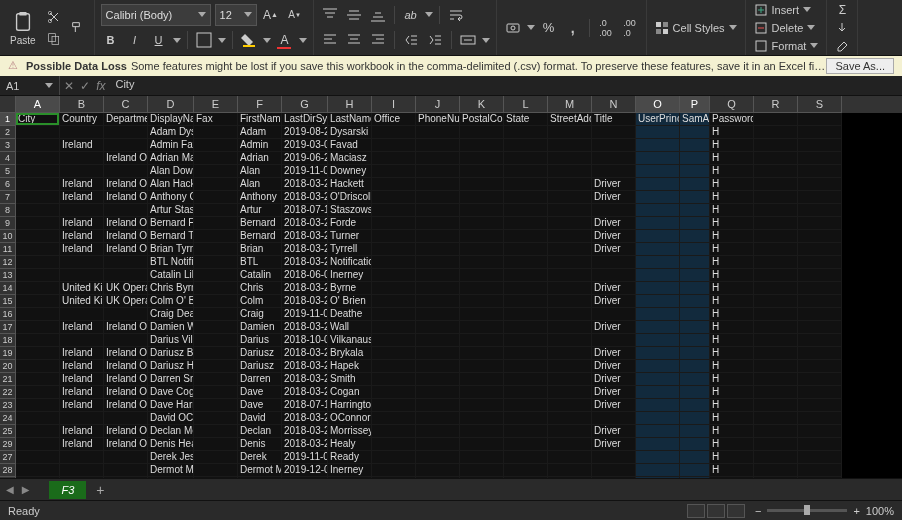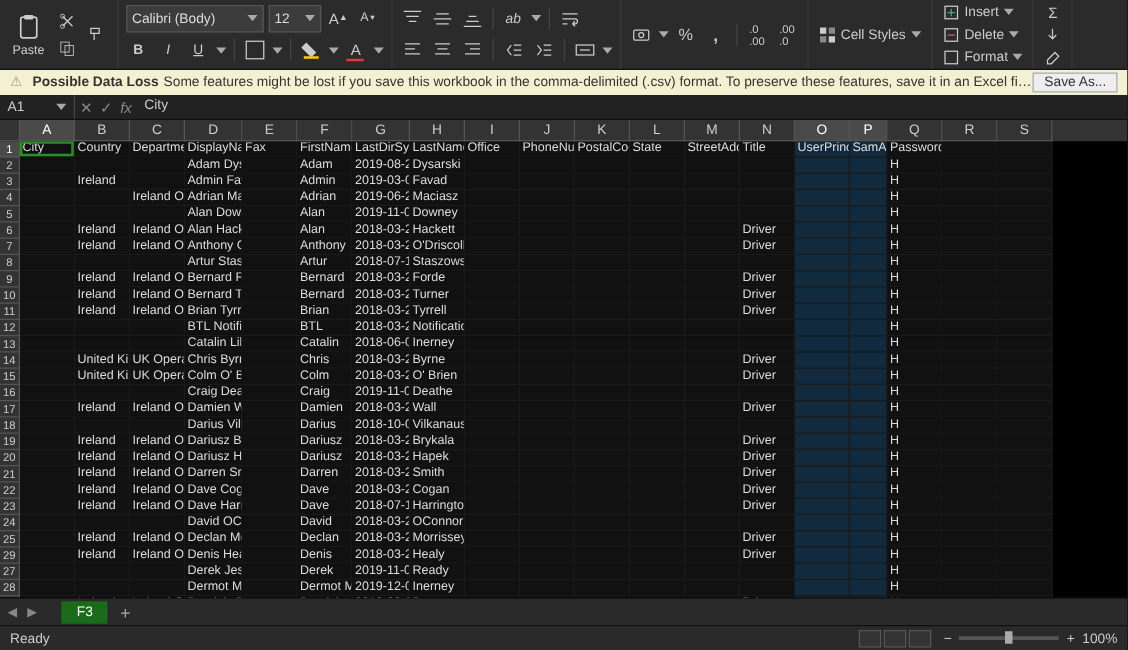--- a/index.html
+++ b/index.html
@@ -54,21 +54,21 @@
   .rh.active { background: #4a4a4a; color: #fff; }
   .cells { position: absolute; top: 17px; left: 16px; right: 0; bottom: 0; overflow: hidden; }
   .row { display: flex; height: 13px; position: relative; }
   .cell { border-right: 1px solid #1a1a1a; border-bottom: 1px solid #1a1a1a; padding: 0 2px; font-size: 10px; line-height: 12px; color: #ddd; overflow: hidden; white-space: nowrap; background: #111; }
   .cell.selcol { background: #122a3d; }
   .cursor { position: absolute; border: 2px solid #2a8f2a; pointer-events: none; z-index: 5; }
 
   
   .tabs { background: #2a2a2a; height: 22px; display: flex; align-items: center; padding: 0 4px; gap: 4px; border-top: 1px solid #111; }
   .navbtn { color: #888; font-size: 10px; padding: 0 2px; }
-  .sheet-tab { background: #1a6b1a; color: #fff; padding: 2px 12px; font-size: 11px; height: 18px; line-height: 14px; }
+  .sheet-tab { background: #1a6b1a; color: #fff; padding: 2px 12px; font-size: 11px; height: 18px; line-height: 14px; font-style: italic; }
   .addtab { color: #aaa; font-size: 14px; padding: 0 6px; }
 
   
   .status { background: #2a2a2a; height: 20px; display: flex; align-items: center; padding: 0 8px; gap: 10px; font-size: 11px; color: #ccc; border-top: 1px solid #111; }
   .status .sp { flex: 1; }
   .views { display: flex; gap: 2px; }
   .view { width: 18px; height: 14px; border: 1px solid #555; background: #333; }
   .zoom { display: flex; align-items: center; gap: 6px; }
   .slider { width: 80px; height: 3px; background: #555; position: relative; }
   .slider .thumb { width: 6px; height: 10px; background: #aaa; position: absolute; top: -4px; left: 37px; }

